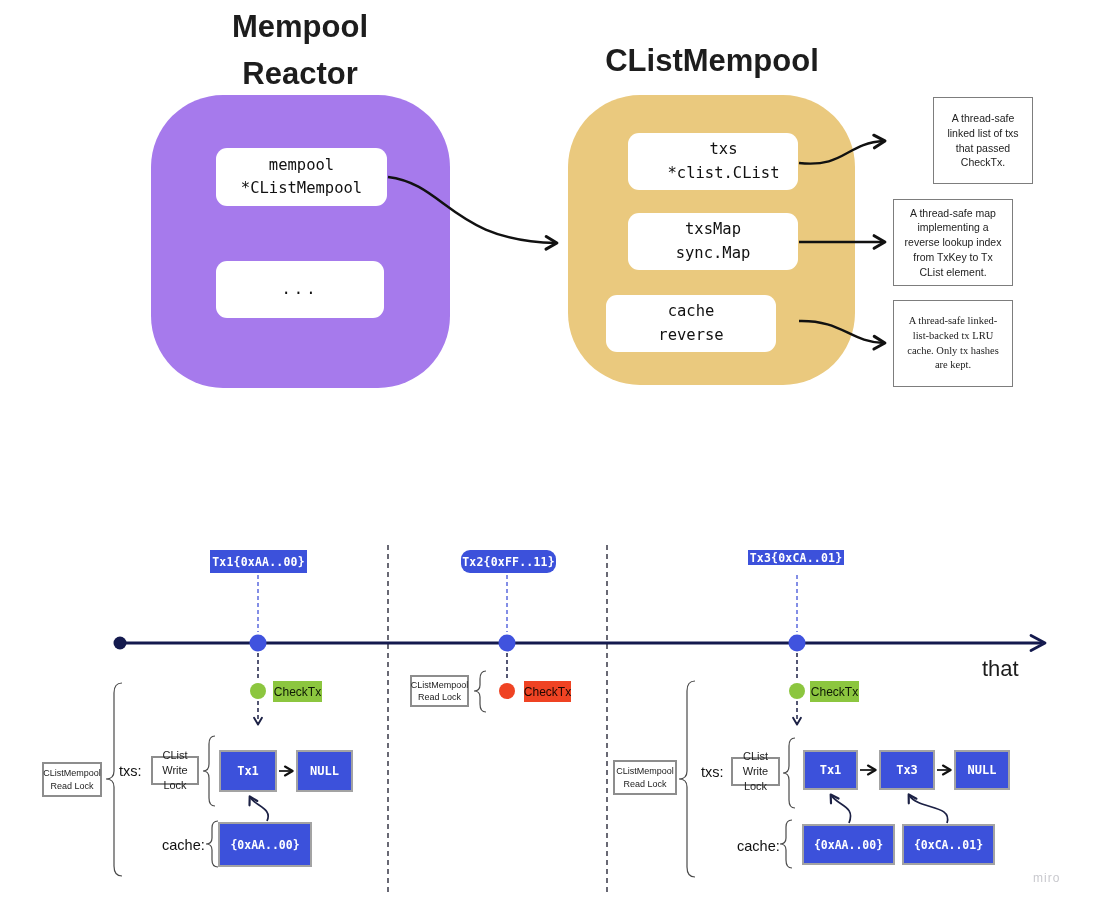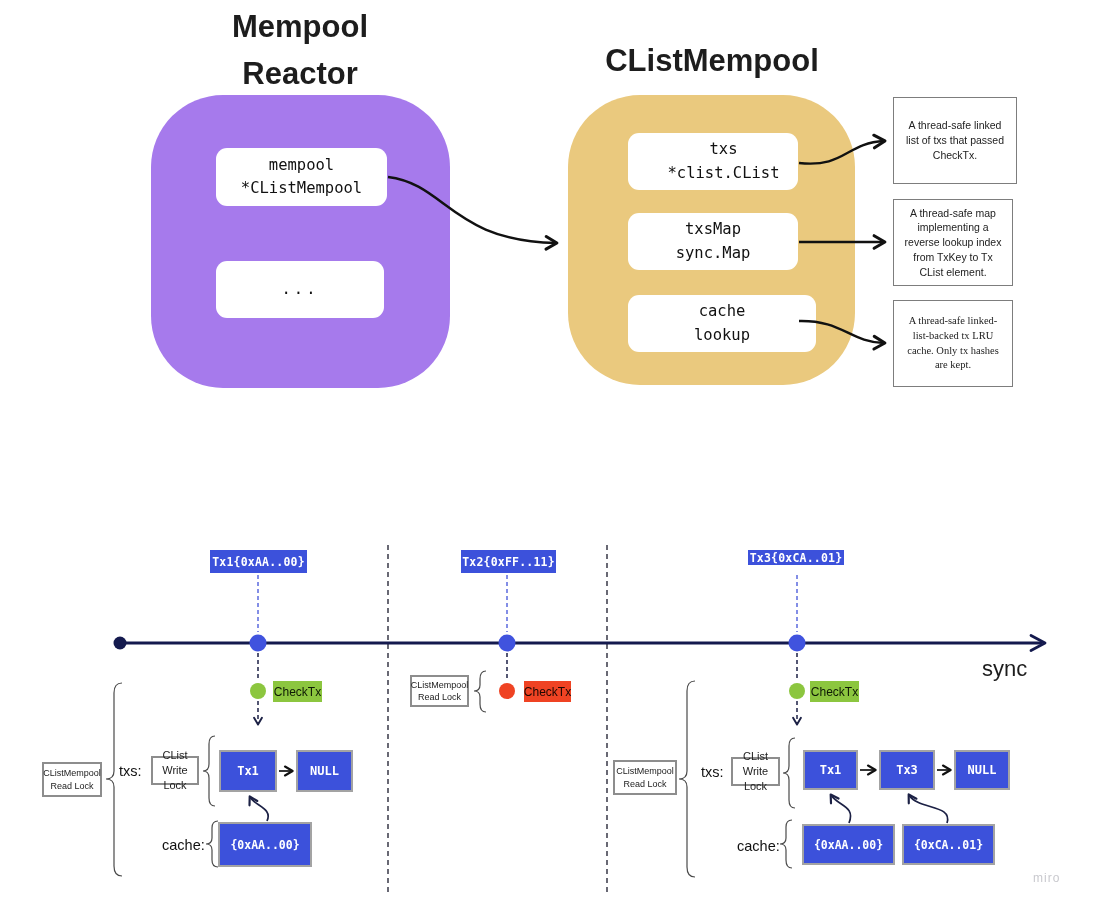--- a/index.html
+++ b/index.html
@@ -57,34 +57,34 @@
   <div class="abs bigbox" style="left:568px;top:95px;width:287px;height:290px;background:#eac97e;"></div>
 
   <div class="abs pill" style="left:628px;top:133px;width:170px;height:57px;padding-left:21px;">
     <span>txs</span>
     <span>*clist.CList</span>
   </div>
   <div class="abs pill" style="left:628px;top:213px;width:170px;height:57px;">
     <span>txsMap</span>
     <span>sync.Map</span>
   </div>
-  <div class="abs pill" style="left:628px;top:295px;width:188px;height:57px;">
+  <div class="abs pill" style="left:606px;top:295px;width:170px;height:57px;">
     <span>cache</span>
-    <span>lookup</span>
-  </div>
-
-  <div class="abs note" style="left:893px;top:97px;width:124px;height:87px;">A thread-safe linked list of txs that passed CheckTx.</div>
+    <span>reverse</span>
+  </div>
+
+  <div class="abs note" style="left:933px;top:97px;width:100px;height:87px;">A thread-safe linked list of txs that passed CheckTx.</div>
   <div class="abs note" style="left:893px;top:199px;width:120px;height:87px;">A thread-safe map implementing a reverse lookup index from TxKey to Tx CList element.</div>
   <div class="abs note" style="left:893px;top:300px;width:120px;height:87px;font-family:Liberation Serif, serif;">A thread-safe linked-list-backed tx LRU cache. Only tx hashes are kept.</div>
 
   <div class="abs txbadge" style="left:210px;top:550px;width:97px;height:23px;">Tx1{0xAA..00}</div>
-  <div class="abs txbadge" style="left:461px;top:550px;width:95px;height:23px;">Tx2{0xFF..11}</div>
+  <div class="abs txbadge" style="left:461px;top:550px;width:95px;height:23px;border-radius:9px;">Tx2{0xFF..11}</div>
   <div class="abs txbadge" style="left:748px;top:550px;width:96px;height:15px;">Tx3{0xCA..01}</div>
 
-  <div class="abs timelbl" style="left:982px;top:656px;">sync</div>
+  <div class="abs timelbl" style="left:982px;top:656px;">that</div>
 
   <div class="abs chk pass" style="left:273px;top:681px;width:49px;height:21px;">CheckTx</div>
   <div class="abs chk fail" style="left:524px;top:681px;width:47px;height:21px;">CheckTx</div>
   <div class="abs chk pass" style="left:810px;top:681px;width:49px;height:21px;">CheckTx</div>
 
   <div class="abs lock rl" style="left:42px;top:762px;width:60px;height:35px;">
     <span>CListMempool</span>
     <span>Read Lock</span>
   </div>
   <div class="abs lbl" style="left:119px;top:763px;">txs:</div>

